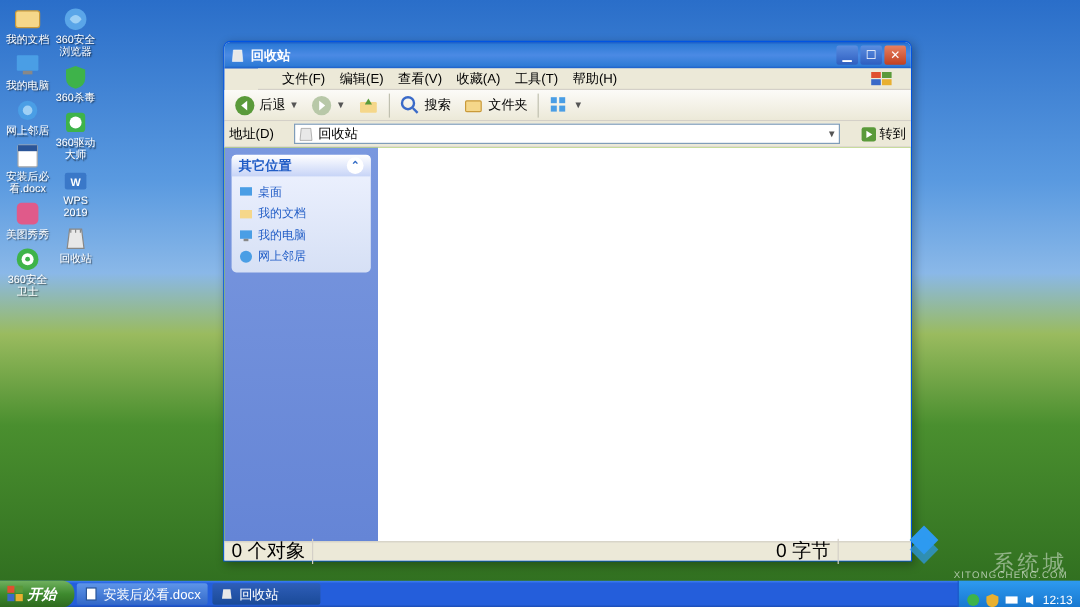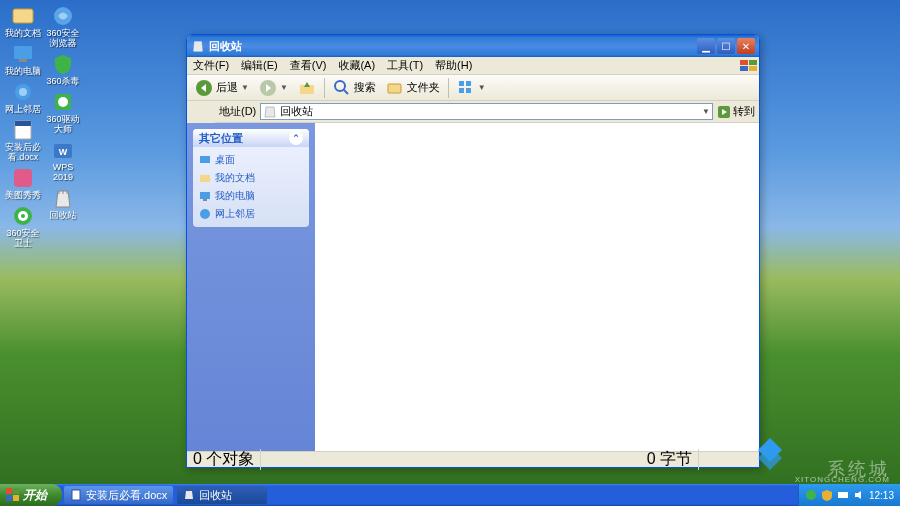--- a/index.html
+++ b/index.html
@@ -28,32 +28,32 @@
   height: 22px; background: linear-gradient(to bottom, #1a5bc8 0%, #2e7bd6 10%, #4b8ae4 50%, #2e7bd6 90%, #1a5bc8 100%);
   border-radius: 5px 5px 0 0; display: flex; align-items: center; padding: 0 4px; color: #fff;
 }
 .titlebar .tico { width: 14px; height: 14px; margin-right: 4px; }
 .titlebar .ttxt { flex: 1; font-size: 11px; font-weight: bold; }
 .titlebar .wbtn { width: 18px; height: 16px; margin-left: 2px; border-radius: 2px; display: flex; align-items: center; justify-content: center; font-size: 10px; cursor: pointer; }
 .wbtn.min { background: linear-gradient(#5b8ee0,#2e5ec0); color: #fff; }
 .wbtn.max { background: linear-gradient(#5b8ee0,#2e5ec0); color: #fff; }
 .wbtn.close { background: linear-gradient(#e88060,#c04020); color: #fff; }
 
-.menubar { height: 18px; background: #ece9d8; display: flex; align-items: center; padding: 0 0; border-bottom: 1px solid #d4d0c8; }
+.menubar { height: 18px; background: #ece9d8; display: flex; align-items: center; padding: 0 14px; border-bottom: 1px solid #d4d0c8; margin-left: 28px; }
 .menubar .mitem { padding: 1px 6px; font-size: 11px; cursor: pointer; }
 .menubar .logo { margin-left: auto; width: 20px; height: 14px; }
 
 .toolbar { height: 26px; background: linear-gradient(#fcfbf8,#ece9d8); display: flex; align-items: center; padding: 0 4px; border-bottom: 1px solid #d4d0c8; gap: 2px; }
 .tbtn { display: flex; align-items: center; gap: 3px; padding: 2px 4px; border-radius: 2px; cursor: pointer; }
 .tbtn .tico { width: 18px; height: 18px; }
 .tbtn .tlbl { font-size: 11px; }
 .tsep { width: 1px; height: 20px; background: #c0c0b0; margin: 0 2px; }
 .tdrop { font-size: 8px; color: #555; }
 
-.addressbar { height: 22px; background: #ece9d8; display: flex; align-items: center; padding: 0 4px; gap: 4px; border-bottom: 1px solid #d4d0c8; margin-left: 28px; }
+.addressbar { height: 22px; background: #ece9d8; display: flex; align-items: center; padding: 0 4px; gap: 17px; border-bottom: 1px solid #d4d0c8; }
 .addressbar .albl { font-size: 11px; }
 .addressbar .ainput { flex: 1; height: 17px; background: #fff; border: 1px solid #7f9db9; display: flex; align-items: center; padding: 0 2px; gap: 3px; font-size: 11px; }
 .addressbar .ainput .adrop { margin-left: auto; font-size: 8px; color: #555; cursor: pointer; }
 .gobtn { display: flex; align-items: center; gap: 2px; cursor: pointer; font-size: 11px; }
 
 .body { flex: 1; display: flex; background: #84cc16; overflow: hidden; }
 .sidebar { width: 128px; background: linear-gradient(to bottom, #7a98df 0%, #6585d6 100%); padding: 6px; overflow: hidden; }
 .panel { background: linear-gradient(#eff3ff,#d6e0f5); border-radius: 4px; margin-bottom: 8px; overflow: hidden; }
 .panel .phead { background: linear-gradient(#fff,#c7d4f7); height: 18px; display: flex; align-items: center; padding: 0 6px; font-size: 11px; font-weight: bold; color: #215dc6; cursor: pointer; }
 .panel .phead .chev { margin-left: auto; width: 14px; height: 14px; border-radius: 50%; background: #fff; display: flex; align-items: center; justify-content: center; font-size: 9px; color: #316ac5; }
@@ -75,21 +75,21 @@
 }
 .startbtn {
   width: 62px; background: linear-gradient(to bottom, #6fb05e 0%, #3e8a2e 50%, #2e6a1e 100%);
   border-radius: 0 10px 10px 0; display: flex; align-items: center; gap: 3px; padding: 0 6px;
   color: #fff; font-weight: bold; font-style: italic; font-size: 12px; cursor: pointer;
 }
 .startbtn .winlogo { width: 14px; height: 14px; }
 .taskitem { margin: 2px 2px; padding: 0 6px; background: linear-gradient(#5e95e8,#3368c8); border-radius: 2px; display: flex; align-items: center; gap: 4px; color: #fff; font-size: 11px; cursor: pointer; min-width: 90px; }
 .taskitem.active { background: linear-gradient(#2e5eb8,#1a4a98); }
 .taskitem .tico2 { width: 12px; height: 12px; }
-.systray { margin-left: auto; background: linear-gradient(#2e9af0,#1878d0); display: flex; align-items: center; gap: 4px; padding: 0 6px; font-size: 10px; color: #fff; border-left: 1px solid #1a5bc8; }
+.systray { margin-left: auto; background: linear-gradient(#2e9af0,#1878d0); display: flex; align-items: flex-end; gap: 4px; padding: 0 6px; font-size: 10px; color: #fff; border-left: 1px solid #1a5bc8; }
 .systray .tico3 { width: 12px; height: 12px; }
 
 .watermark { position: absolute; right: 10px; bottom: 25px; color: rgba(255,255,255,.45); font-size: 18px; letter-spacing: 3px; font-family: Arial; }
 .wmurl { position: absolute; right: 10px; bottom: 22px; color: rgba(255,255,255,.6); font-size: 8px; letter-spacing: 1px; }
 .wmicon { position: absolute; right: 110px; bottom: 32px; }
 </style>
 </head>
 <body>
 
 <div class="desktop-icons">

